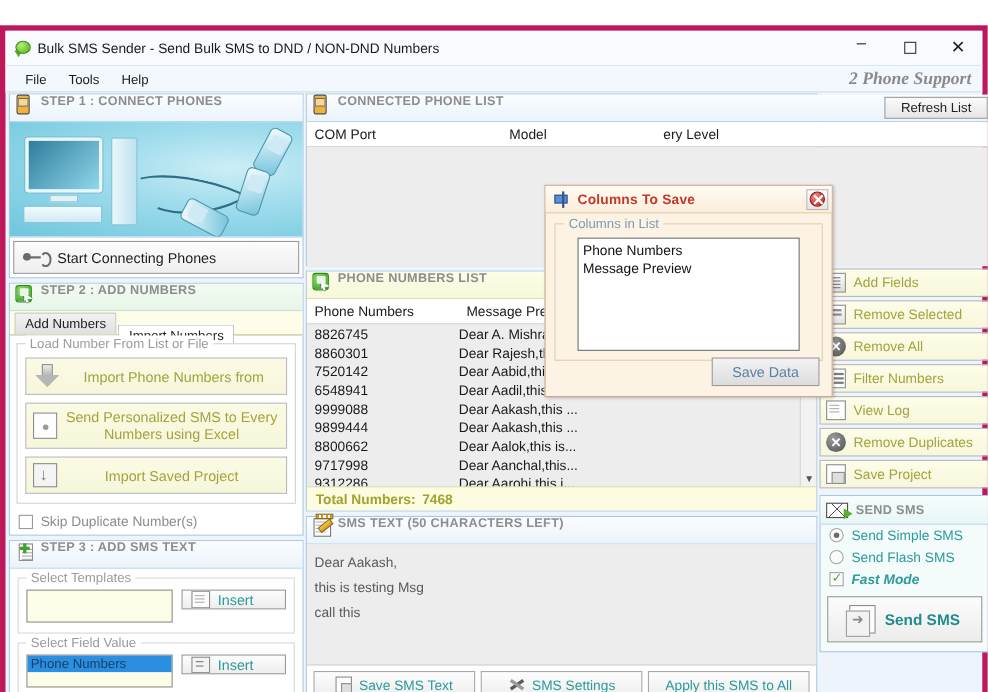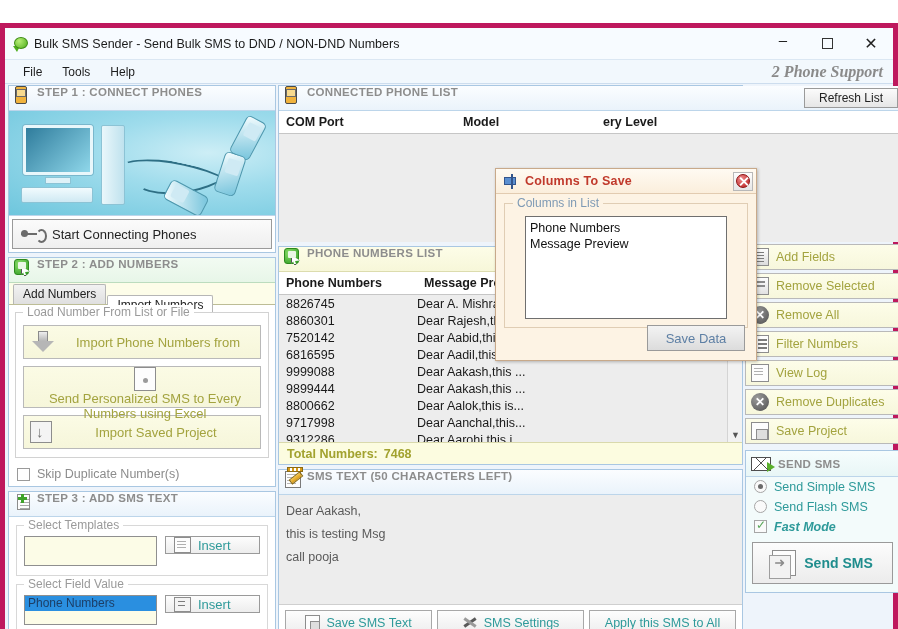--- a/index.html
+++ b/index.html
@@ -277,40 +277,40 @@
     font-size: 12px; color:#9a9a9a;
   }
   .yl-btn{
     height: 34px; margin-bottom: 7px;
     border:1px solid #b9b9b9;
     background: linear-gradient(#fbfbe5,#f6f6da);
     display:flex; align-items:center; padding-left:6px;
     color:#a8a84a; font-size:13px; cursor:pointer;
   }
   .yl-btn .lbl{ flex:1; text-align:center; color:#a3a33f; line-height:15px;}
-  .yl-btn.tall{ height: 42px; flex-direction: column; }
+  .yl-btn.tall{ height: 42px; }
 
   .ic-dl{ width:26px;height:24px;position:relative;flex:none; }
   .ic-dl .shaft{position:absolute;left:8px;top:1px;width:10px;height:11px;background:linear-gradient(#eee,#b6b6b6);border:1px solid #8b8b8b;}
   .ic-dl .head{position:absolute;left:2px;top:11px;width:0;height:0;border-left:11px solid transparent;border-right:11px solid transparent;border-top:11px solid #b6b6b6;}
   .ic-file{width:22px;height:24px;background:#fdfdfd;border:1px solid #8d8d8d;flex:none;position:relative;}
   .ic-file::after{content:'';position:absolute;left:8px;top:10px;width:5px;height:5px;background:#9b9b9b;border-radius:50%;}
   .ic-file2{width:22px;height:22px;background:#f4f4f4;border:1px solid #8d8d8d;flex:none;position:relative;}
   .ic-file2::after{content:'↓';position:absolute;left:5px;top:1px;color:#777;font-size:15px;}
 
   .chk-row{ display:flex;align-items:center;padding:5px 8px; }
   .chkbox{ width:13px;height:13px;border:1px solid #9a9a9a;background:#fff;margin-right:7px;flex:none;}
   .chk-row .lbl{ font-size:12.5px;color:#8c8c8c;}
 
   
   .tbl-head{
     display:flex; height:23px; background:#ffffff;
     border-bottom:1px solid #c6c6c6; align-items:center;
   }
-  .th{ font-size:12.5px;color:#1a1a1a;padding-left:7px;font-weight:bold; }
+  .th{ font-size:12.5px;color:#1a1a1a;padding-left:7px; }
   .list-body{ background:#ededed; position:relative; }
   .lrow{ display:flex; height:17px; align-items:center; font-size:12.5px; color:#1a1a1a;}
   .lrow .c1{ width:138px; padding-left:7px; }
   .lrow .c2{ flex:1; }
   .total-bar{
     height:22px;background:#fcfce0;border-top:1px solid #d9d9ac;
     display:flex;align-items:center;padding-left:8px;
     font-size:12.5px;font-weight:bold;color:#a2a22f;gap:6px;
   }
   .scroll-v{
@@ -636,21 +636,21 @@
               </div>
               <div class="lrow">
                 <span class="c1">8860301</span>
                 <span class="c2">Dear Rajesh,this i...</span>
               </div>
               <div class="lrow">
                 <span class="c1">7520142</span>
                 <span class="c2">Dear Aabid,this is...</span>
               </div>
               <div class="lrow">
-                <span class="c1">6816595</span>
+                <span class="c1">6548941</span>
                 <span class="c2">Dear Aadil,this is ...</span>
               </div>
               <div class="lrow">
                 <span class="c1">9999088</span>
                 <span class="c2">Dear Aakash,this ...</span>
               </div>
               <div class="lrow">
                 <span class="c1">9899444</span>
                 <span class="c2">Dear Aakash,this ...</span>
               </div>
@@ -684,21 +684,21 @@
           <div class="head-icon">
             <div class="ic-pencil">
                 <span class="ic-spiral"></span>
               </div>
           </div>
           <div class="panel-title">SMS TEXT (50 CHARACTERS LEFT)</div>
         </div>
         <div class="sms-body">
           <div>Dear Aakash,</div>
           <div>this is testing Msg</div>
-          <div>call pooja</div>
+          <div>call this</div>
         </div>
         <div class="sms-actions">
           <div class="btn">
             <span class="ic-savetxt"></span>
             <span>Save SMS Text</span>
           </div>
           <div class="btn">
             <span class="ic-tools"></span>
             <span>SMS Settings</span>
           </div>

